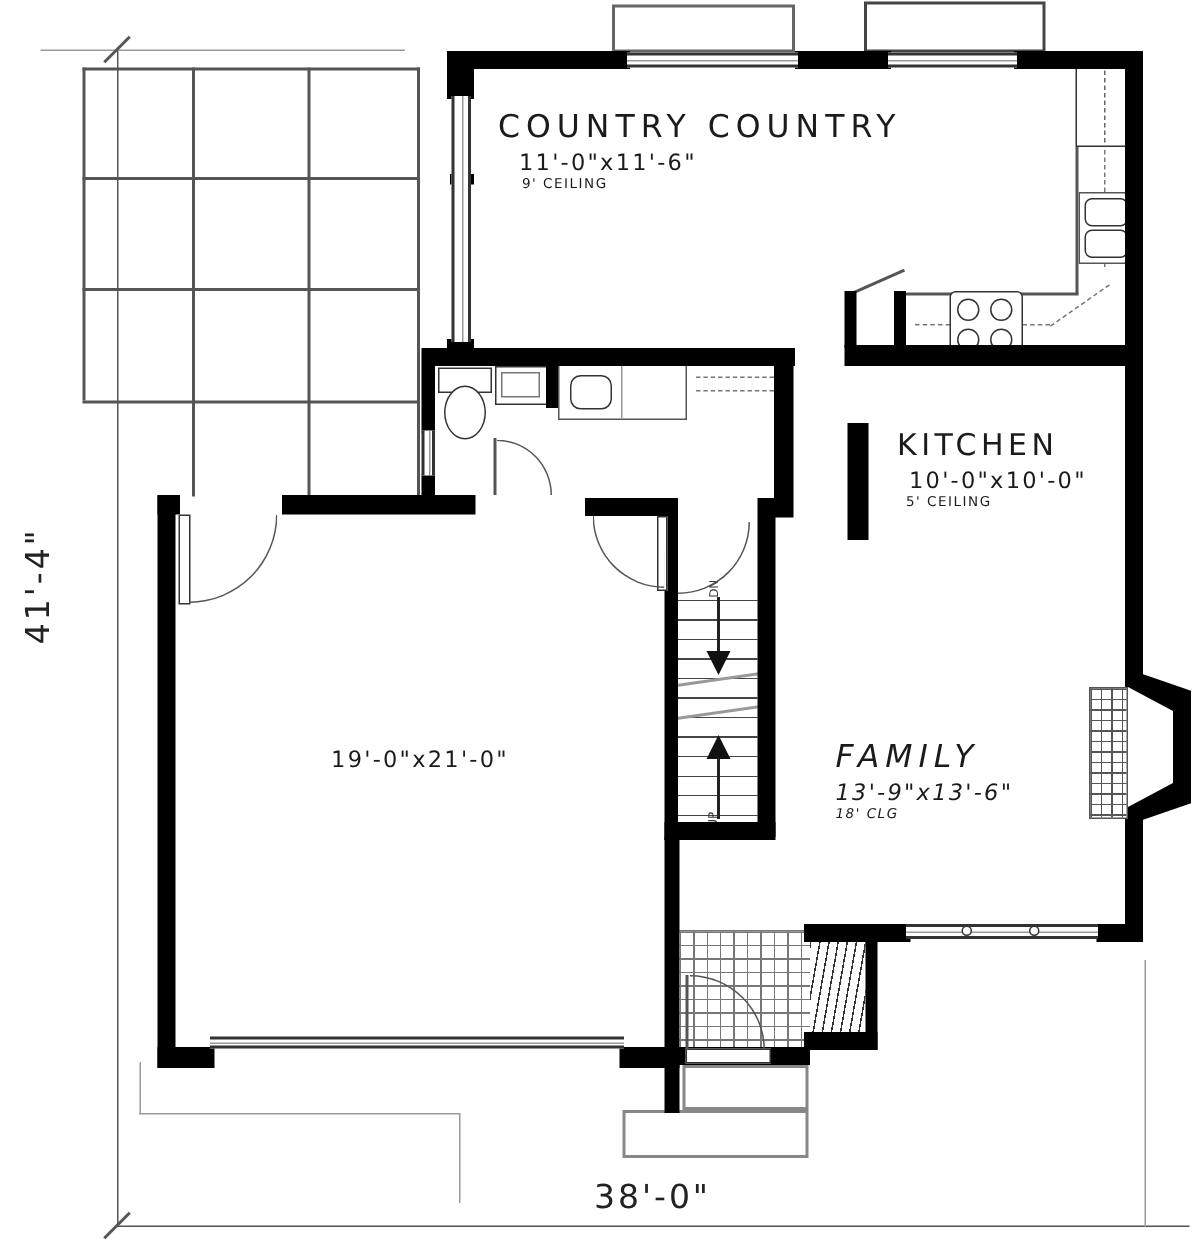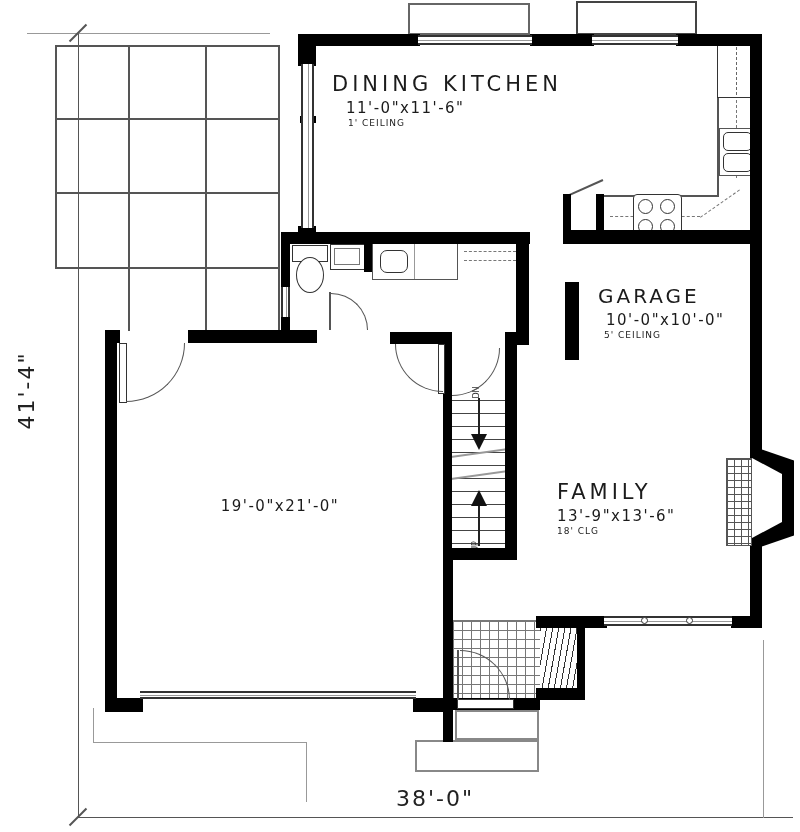--- a/index.html
+++ b/index.html
@@ -185,32 +185,32 @@
 
   <div class="arc" style="left:452px; top:348px; width:48px; height:48px; border-right:1.5px solid #555; border-bottom:1.5px solid #555; border-bottom-right-radius:100% 100%;"></div>
 
   <div class="ln" style="left:329px; top:292px; width:2px; height:38px;"></div>
   <div class="arc" style="left:331px; top:293px; width:37px; height:37px; border-top:1.5px solid #555; border-right:1.5px solid #555; border-top-right-radius:100% 100%;"></div>
 
   <div class="ln" style="left:457px; top:650px; width:2px; height:50px;"></div>
   <div class="arc" style="left:460px; top:650px; width:50px; height:50px; border-top:1.5px solid #555; border-right:1.5px solid #555; border-top-right-radius:100% 100%;"></div>
 
   <div class="lbl" style="left:332px; top:72px;">
-    <div class="rname">DINING KITCHEN</div>
+    <div class="rname">COUNTRY COUNTRY</div>
     <div class="rdims" style="margin-left:14px;">11'-0"x11'-6"</div>
-    <div class="rceil" style="margin-left:16px;">1' CEILING</div>
+    <div class="rceil" style="margin-left:16px;">9' CEILING</div>
   </div>
 
   <div class="lbl" style="left:598px; top:284px;">
-    <div class="rname" style="font-size:20px; letter-spacing:3px;">GARAGE</div>
+    <div class="rname" style="font-size:20px; letter-spacing:3px;">KITCHEN</div>
     <div class="rdims" style="margin-left:8px;">10'-0"x10'-0"</div>
     <div class="rceil" style="margin-left:6px;">5' CEILING</div>
   </div>
 
-  <div class="lbl" style="left:557px; top:480px;">
+  <div class="lbl" style="left:557px; top:492px;font-style:italic;">
     <div class="rname">FAMILY</div>
     <div class="rdims">13'-9"x13'-6"</div>
     <div class="rceil">18' CLG</div>
   </div>
 
   <div class="lbl" style="left:205px; top:494px; width:150px; text-align:center;">
     <div class="rdims">19'-0"x21'-0"</div>
   </div>
 
 </div>

